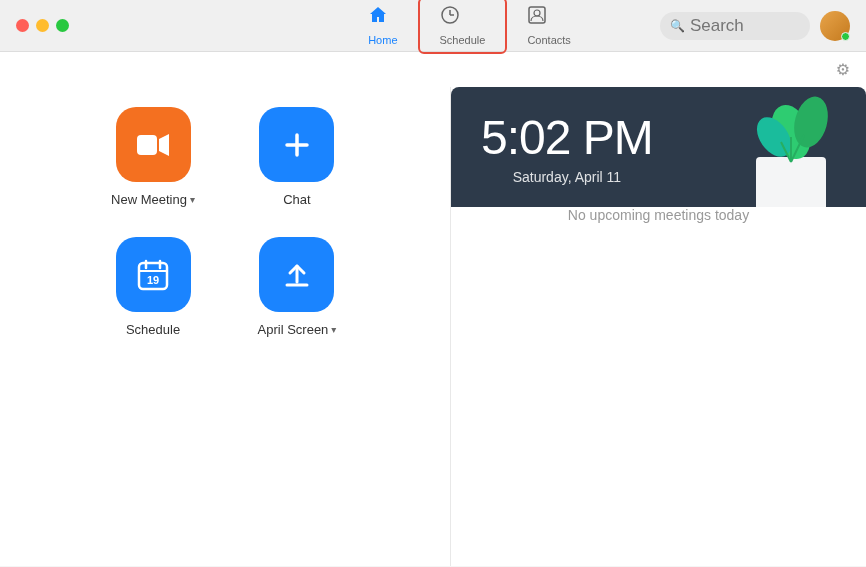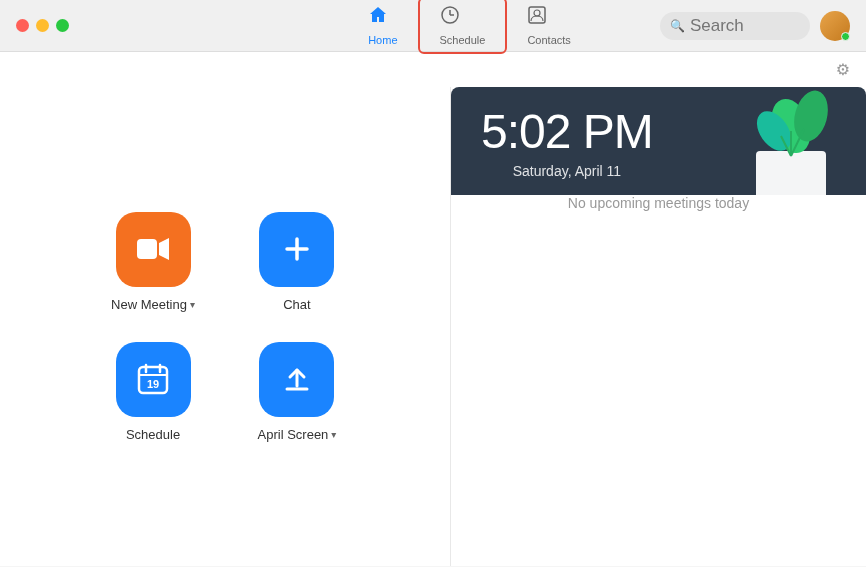--- a/index.html
+++ b/index.html
@@ -151,21 +151,20 @@
       height: calc(567px - 52px - 36px);
       background: white;
     }
 
     
     .left-panel {
       width: 450px;
       display: flex;
       flex-direction: column;
       align-items: center;
-      justify-content: center;
       padding: 20px;
       gap: 30px;
     }
 
     .action-grid {
       display: grid;
       grid-template-columns: 1fr 1fr;
       gap: 30px 60px;
       align-items: start;
     }
@@ -210,21 +209,21 @@
     
     .right-panel {
       flex: 1;
       display: flex;
       flex-direction: column;
       border-left: 1px solid #e8e8e8;
     }
 
     .calendar-card {
       background: #2d3a4a;
-      height: 108px;
+      height: 120px;
       border-radius: 8px 8px 0 0;
       display: flex;
       align-items: center;
       justify-content: space-between;
       padding: 20px 30px;
       position: relative;
       overflow: hidden;
     }
 
     .time-info {

